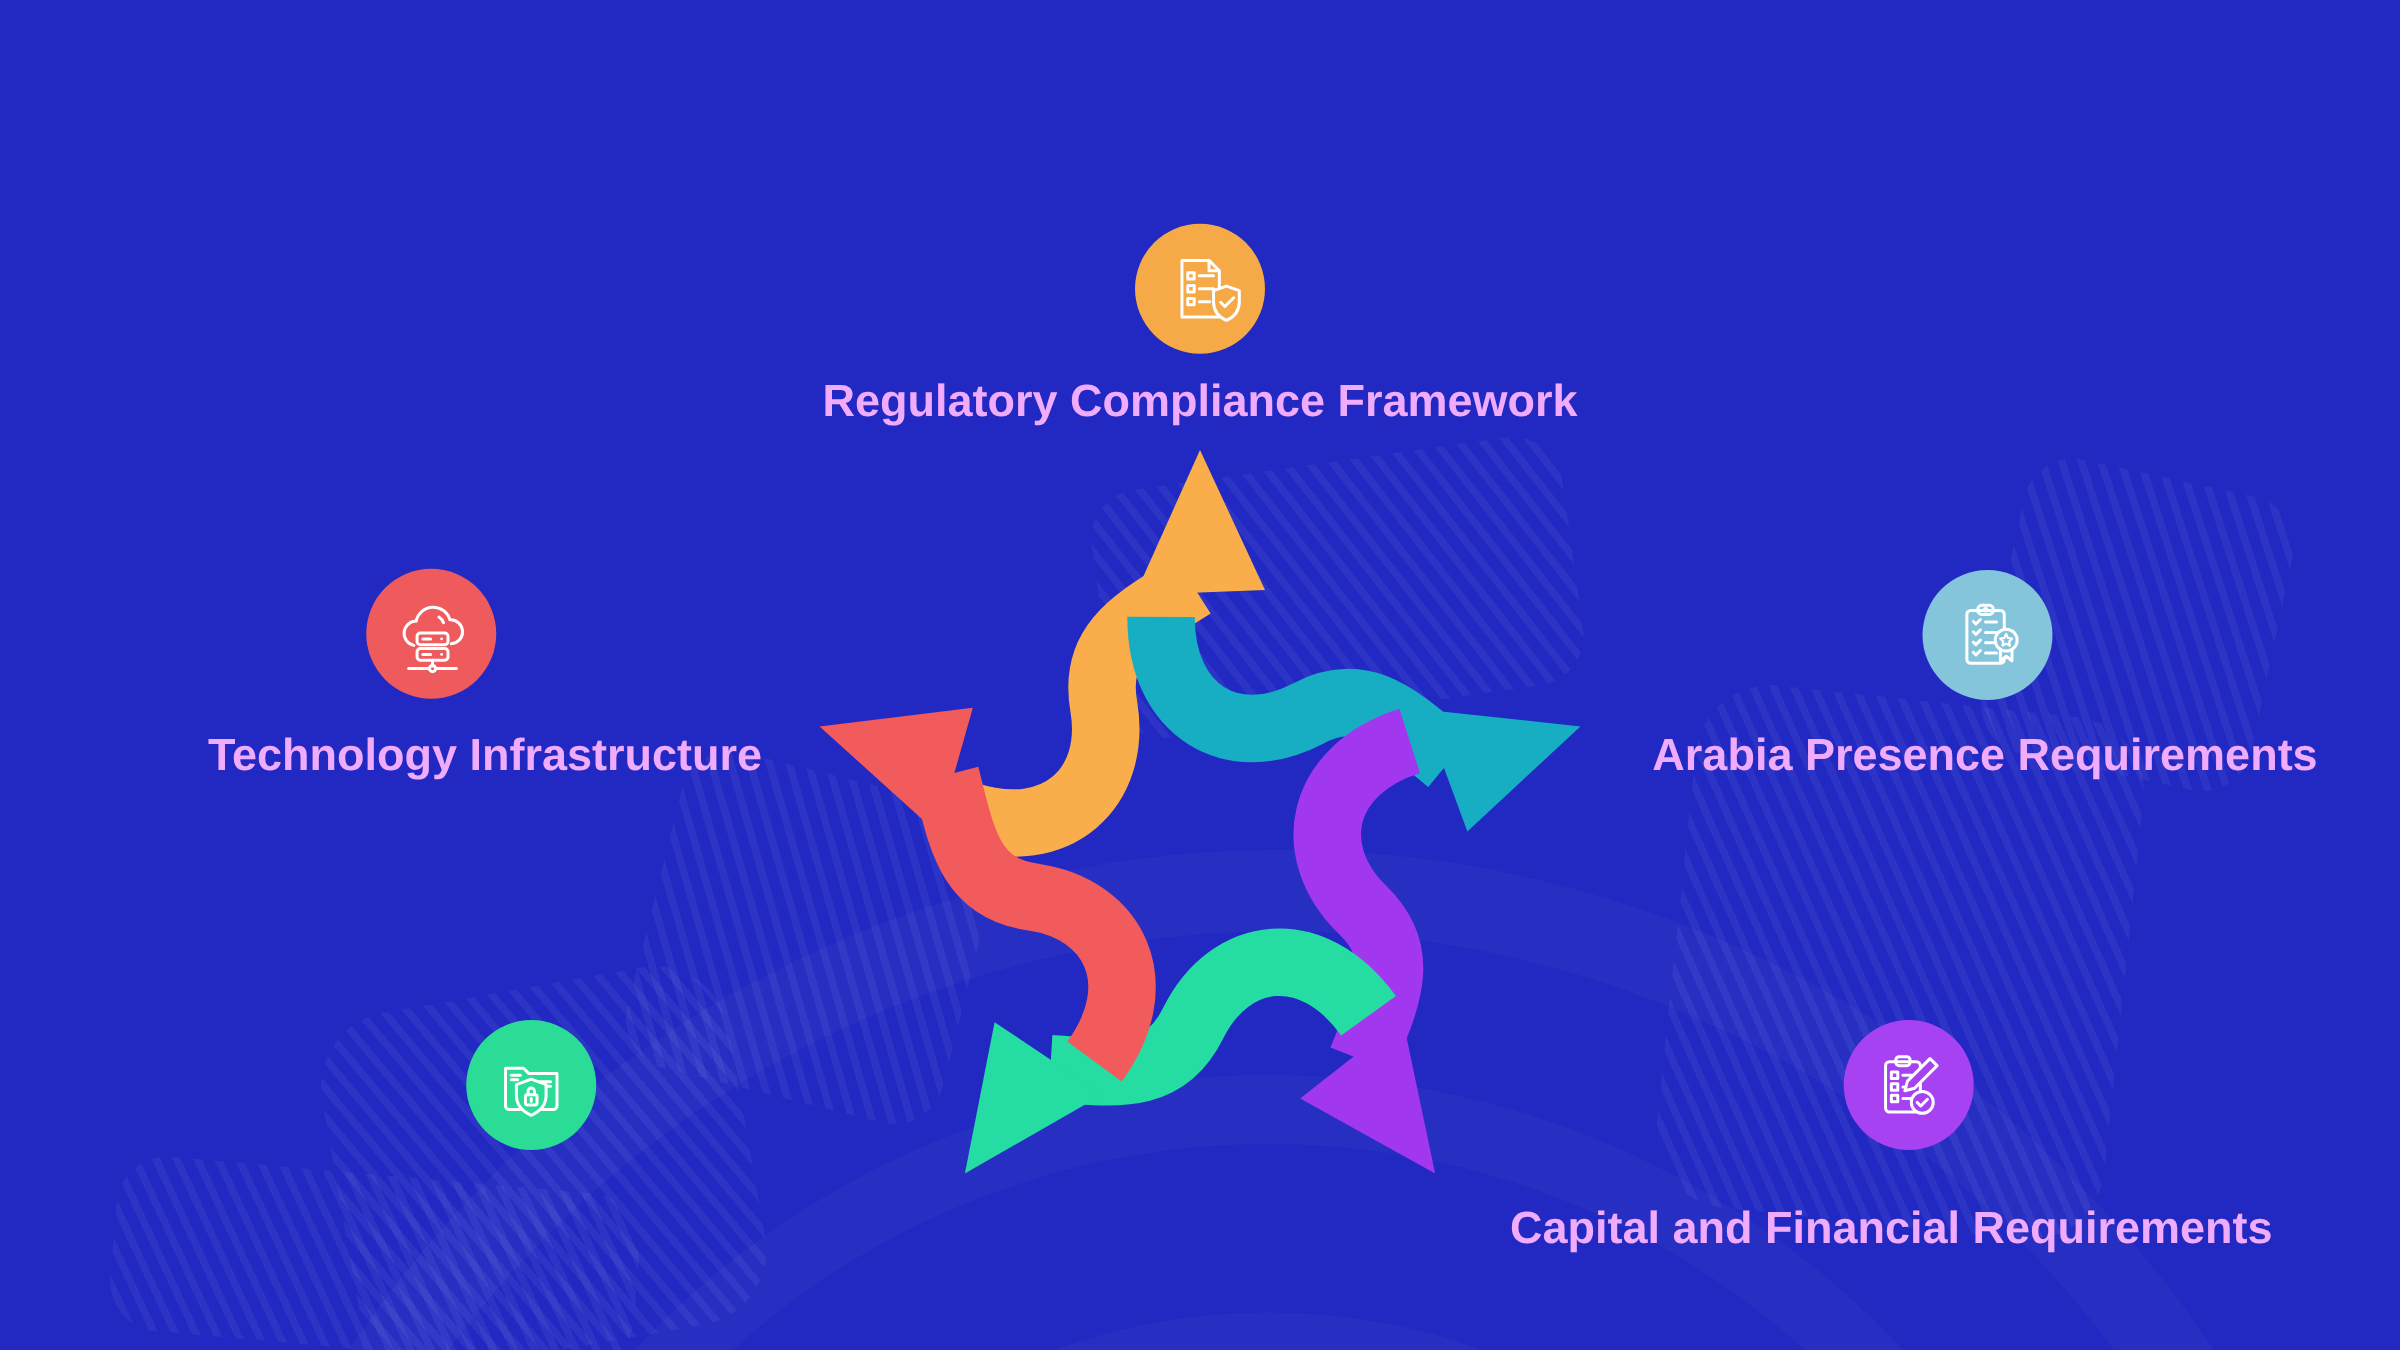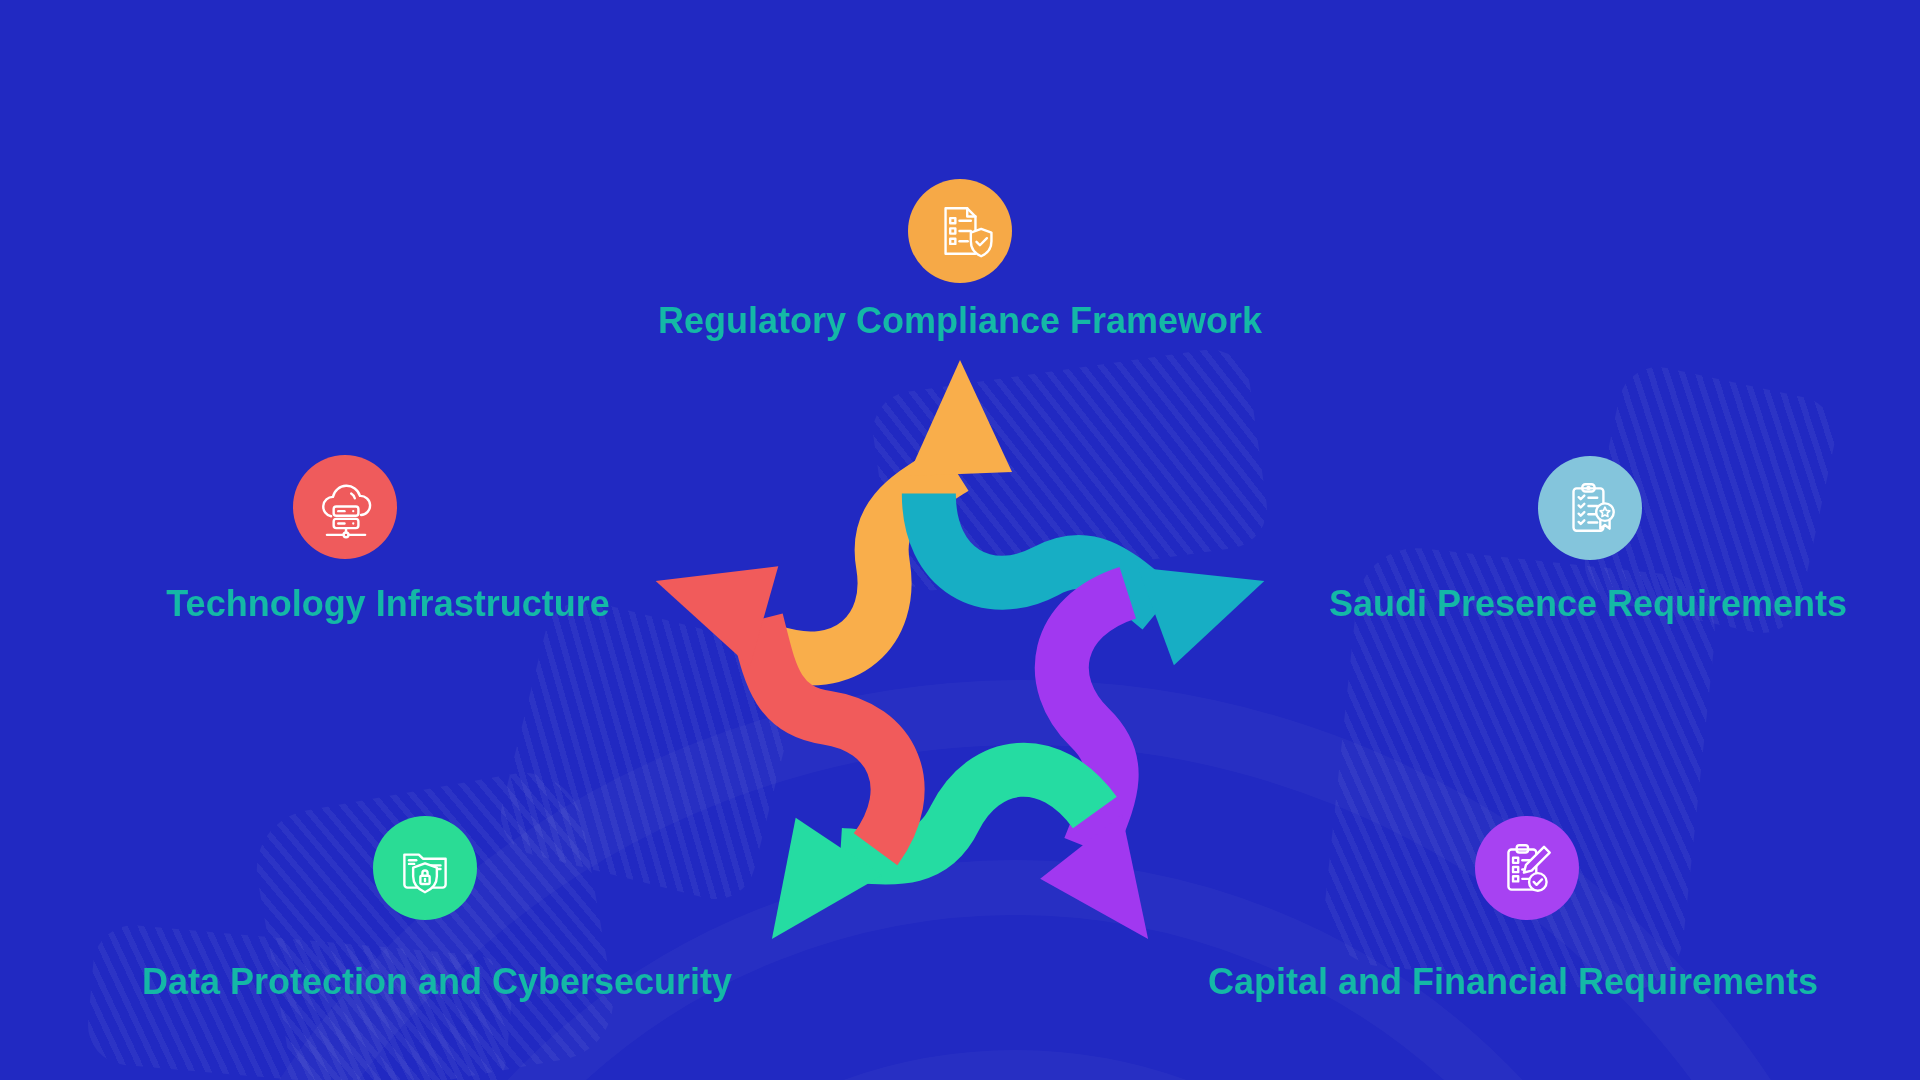--- a/index.html
+++ b/index.html
@@ -25,21 +25,21 @@
   
   .node{
     position:absolute;width:104px;height:104px;border-radius:50%;
     display:flex;align-items:center;justify-content:center;
   }
   .node svg{width:66px;height:66px;display:block;}
   .node svg *{vector-effect:non-scaling-stroke;}
   
   .label{
     position:absolute;transform:translateX(-50%);
-    color:#14b8a6;font-size:36px;font-weight:700;white-space:nowrap;
+    color:#f0abfc;font-size:36px;font-weight:700;white-space:nowrap;
   }
   
   #pinwheel{position:absolute;left:580px;top:300px;width:760px;height:760px;}
 </style>
 </head>
 <body>
 
 <div id="stage" style="background-color: rgb(33, 41, 194);">
 
   <div class="deco ring" style="left:510px;top:1050px;width:900px;height:900px;"></div>
@@ -108,21 +108,21 @@
         <path d="M30.5 30 h8.5"></path>
       <path d="M21 37.5 l2 2 3.5 -3.5"></path>
         <path d="M30.5 38 h8.5"></path>
       <path d="M21 45.5 l2 2 3.5 -3.5"></path>
         <path d="M30.5 46 h8.5"></path>
       <path d="M42 42.5 v9.5 l4.5 -3.5 4.5 3.5 v-9.5" fill="currentColor"></path>
       <circle cx="46.5" cy="36" r="8.5" fill="currentColor"></circle>
       <polygon stroke-width="1.7" points="46.5,31.2 47.9,34.3 51.2,34.7 48.8,37 49.4,40.3 46.5,38.7 43.6,40.3 44.2,37 41.8,34.7 45.1,34.3"></polygon>
     </svg>
   </div>
-  <div class="label" style="left:1588px;top:583px;">Saudi Presence Requirements</div>
+  <div class="label" style="left:1588px;top:583px;">Arabia Presence Requirements</div>
 
   <div class="node" style="left: 1475px; top: 816px; background-color: rgb(167, 66, 242); color: rgb(167, 66, 242);">
     <svg viewBox="0 0 64 64" fill="none" stroke="#fff" stroke-width="2.4" stroke-linecap="round" stroke-linejoin="round">
       <rect x="14" y="14" width="27" height="39" rx="3"></rect>
       <rect x="22" y="10" width="11" height="7" rx="2.5"></rect>
       <rect x="18.5" y="22" width="5" height="5"></rect>
         <path d="M27.5 24.5 h9.5"></path>
       <rect x="18.5" y="31" width="5" height="5"></rect>
         <path d="M27.5 33.5 h9.5"></path>
       <rect x="18.5" y="40" width="5" height="5"></rect>
@@ -140,21 +140,20 @@
       <path d="M16.5 24.5 h7"></path>
         <path d="M16.5 28 h5"></path>
       <path d="M38 29.5 h9"></path>
         <path d="M38 33 h9"></path>
       <path d="M32 27.5 l11.5 4.2 v8.3 c0 7.8 -4.8 12.6 -11.5 15.5 c-6.7 -2.9 -11.5 -7.7 -11.5 -15.5 v-8.3 z" fill="currentColor"></path>
       <rect x="27.5" y="39.5" width="9" height="8" rx="1.5"></rect>
       <path d="M29.5 39.5 v-2.6 a2.5 2.5 0 0 1 5 0 v2.6"></path>
       <path d="M32 42.5 v2.2"></path>
     </svg>
   </div>
-  <div class="label" style="left:437px;top:961px;">Data Protection and Cybersecurity</div>
 
   <div class="node" style="left: 293px; top: 455px; background-color: rgb(239, 91, 92); color: rgb(239, 91, 92);">
     <svg viewBox="0 0 64 64" fill="none" stroke="#fff" stroke-width="2.4" stroke-linecap="round" stroke-linejoin="round">
       <path d="M18.5 41 a9.5 9.5 0 0 1 1.8 -18.8 a13.5 13.5 0 0 1 26.2 -1 a9.3 9.3 0 0 1 1 18.6"></path>
       <path d="M38 19 a8 8 0 0 1 3.5 4.5"></path>
       <rect x="21" y="31.5" width="24" height="9" rx="2.5" fill="currentColor"></rect>
       <path d="M25.5 36 h6"></path>
         <circle cx="40" cy="36" r="1.1" fill="#fff" stroke="none"></circle>
       <rect x="21" y="43.5" width="24" height="9" rx="2.5" fill="currentColor"></rect>
       <path d="M25.5 48 h6"></path>

